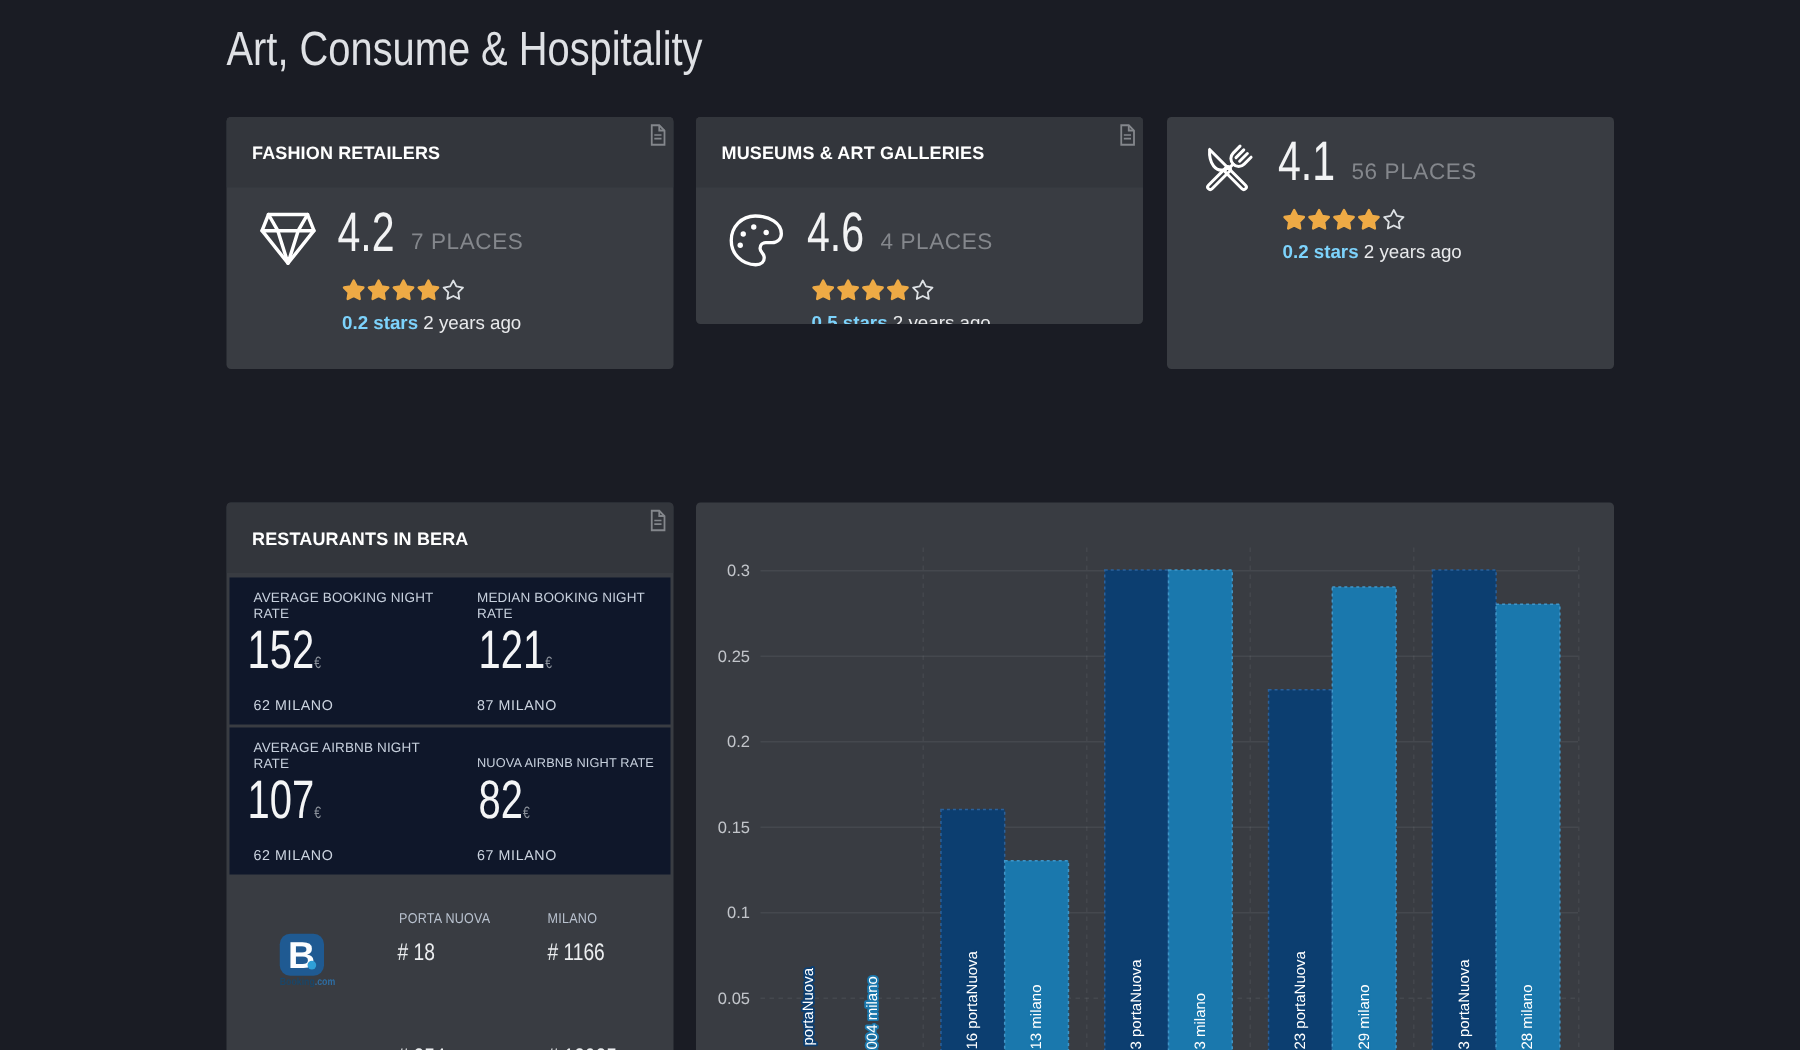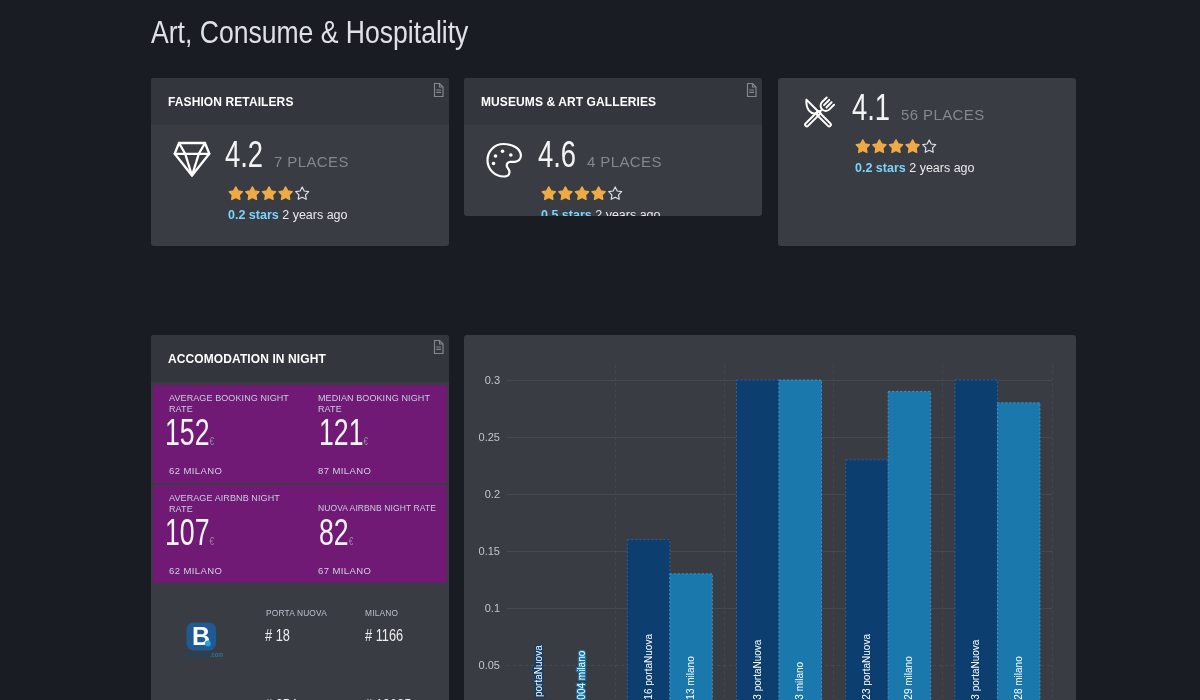--- a/index.html
+++ b/index.html
@@ -11,21 +11,21 @@
   .docicon { position:absolute; right:4px; top:4px; }
   .big { position:absolute; font-size:37px; font-weight:400; color:#f2f3f4; transform:scaleX(0.74); transform-origin:0 0; letter-spacing:0px; }
   .places { position:absolute; font-size:15px; color:#84878c; letter-spacing:0.4px; }
   .cap { position:absolute; font-size:12.5px; color:#e9eaec; }
   .green { color:#7dd3fc; font-weight:bold; }
   .stars { position:absolute; }
   .slabel { position:absolute; font-size:9px; line-height:10.5px; color:#c7d0dd; letter-spacing:0.1px; white-space:nowrap; }
   .sval { position:absolute; font-size:36px; color:#f4f5f6; font-weight:400; transform:scaleX(0.74); transform-origin:0 0; white-space:nowrap; }
   .sval .eur { font-size:11px; color:#8d939c; }
   .sfoot { position:absolute; font-size:9.5px; color:#ccd4e0; letter-spacing:0.4px; }
-  .panel { position:absolute; left:2px; width:294px; background:#701a75; }
+  .panel { position:absolute; left:2px; width:294px; background:#0f172a; }
   .tlab { position:absolute; font-size:9.5px; color:#b9c2cf; letter-spacing:0.2px; white-space:nowrap; transform:scaleX(0.88); transform-origin:0 0; }
   .tval { position:absolute; font-size:16px; color:#eceef0; transform:scaleX(0.8); transform-origin:0 0; }
 </style>
 </head>
 <body>
 <div class="title">Art, Consume &amp; Hospitality</div>
 
 <div class="card" style="left:151px;top:78px;width:298px;height:168px">
   <div class="chead">
       <span class="ht">FASHION RETAILERS</span>
@@ -120,21 +120,21 @@
           <path transform="translate(49.8,0)" d="M7.80 2.00 L9.86 5.97 L14.27 6.70 L11.13 9.88 L11.80 14.30 L7.80 12.30 L3.80 14.30 L4.47 9.88 L1.33 6.70 L5.74 5.97 Z"></path>
         </g>
       <path transform="translate(66.4,0)" d="M7.80 2.00 L9.86 5.97 L14.27 6.70 L11.13 9.88 L11.80 14.30 L7.80 12.30 L3.80 14.30 L4.47 9.88 L1.33 6.70 L5.74 5.97 Z" fill="none" stroke="#dde1e5" stroke-width="1.2" stroke-linejoin="round"></path>
     </svg>
     <div class="cap" style="left:77px;top:83px"><span class="green">0.2 stars</span> 2 years ago</div>
   </div>
 </div>
 
 <div class="card" style="left:151px;top:335px;width:298px;height:400px">
   <div class="chead">
-      <span class="ht">ACCOMODATION IN NIGHT</span>
+      <span class="ht">RESTAURANTS IN BERA</span>
     <svg class="docicon" width="13" height="16" viewBox="0 0 13 16">
         <path d="M2.5 1.5 h5 l3.5 3.5 v9.5 h-8.5 z" fill="none" stroke="#84878c" stroke-width="1.2"></path>
         <path d="M7.5 1.5 v3.5 h3.5" fill="none" stroke="#84878c" stroke-width="1.2"></path>
         <path d="M4.2 8 h4.8 M4.2 10.4 h4.8" stroke="#84878c" stroke-width="1.1"></path>
       </svg>
   </div>
   <div class="panel" style="top:50px;height:98px">
     <div class="slabel" style="left:16px;top:8px">AVERAGE BOOKING NIGHT<br>RATE</div>
     <div class="sval" style="left:12px;top:27px">152<span class="eur">€</span></div>
     <div class="sfoot" style="left:16px;top:80px">62 MILANO</div>

